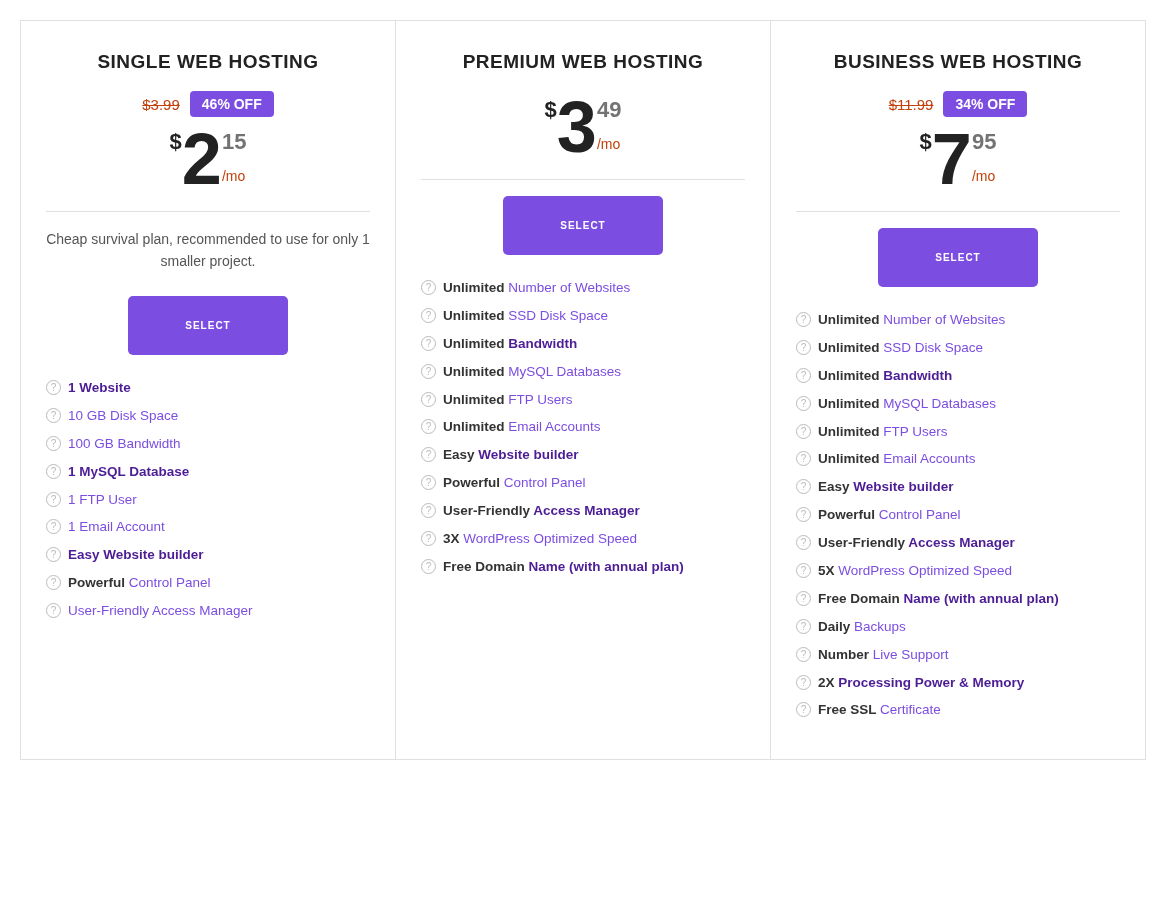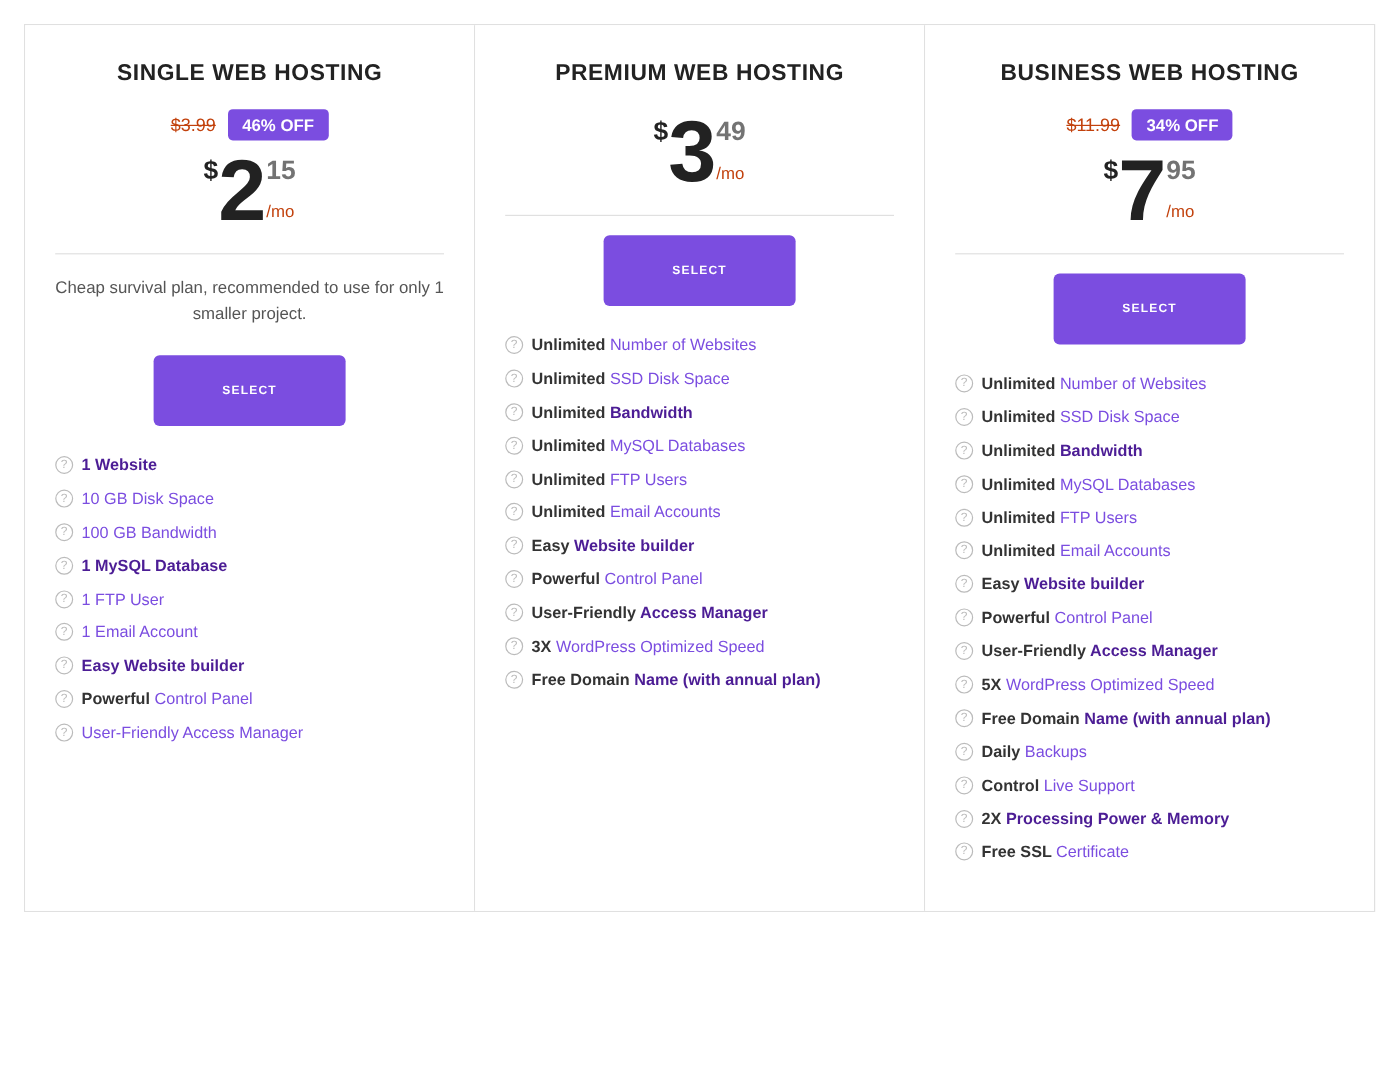--- a/index.html
+++ b/index.html
@@ -328,21 +328,21 @@
         <li>
           <span class="feature-icon" style="display: inline-block; width: 15px; height: 15px; border-radius: 50%; border: 1.5px solid rgb(187, 187, 187); color: rgb(187, 187, 187); font-size: 10px; text-align: center; line-height: 14px; flex-shrink: 0; margin-right: 7px; margin-top: 1px; font-style: normal;">?</span>
           <span><strong class="feature-bold">Free Domain </strong><span class="feature-plain"> Name (with annual plan)</span></span>
         </li>
         <li>
           <span class="feature-icon" style="display: inline-block; width: 15px; height: 15px; border-radius: 50%; border: 1.5px solid rgb(187, 187, 187); color: rgb(187, 187, 187); font-size: 10px; text-align: center; line-height: 14px; flex-shrink: 0; margin-right: 7px; margin-top: 1px; font-style: normal;">?</span>
           <span><strong class="feature-bold">Daily </strong><span class="feature-link">Backups</span></span>
         </li>
         <li>
           <span class="feature-icon" style="display: inline-block; width: 15px; height: 15px; border-radius: 50%; border: 1.5px solid rgb(187, 187, 187); color: rgb(187, 187, 187); font-size: 10px; text-align: center; line-height: 14px; flex-shrink: 0; margin-right: 7px; margin-top: 1px; font-style: normal;">?</span>
-          <span><strong class="feature-bold">Control </strong><span class="feature-link">Live Support</span></span>
+          <span><strong class="feature-bold">Number </strong><span class="feature-link">Live Support</span></span>
         </li>
         <li>
           <span class="feature-icon" style="display: inline-block; width: 15px; height: 15px; border-radius: 50%; border: 1.5px solid rgb(187, 187, 187); color: rgb(187, 187, 187); font-size: 10px; text-align: center; line-height: 14px; flex-shrink: 0; margin-right: 7px; margin-top: 1px; font-style: normal;">?</span>
           <span><strong class="feature-bold">2X </strong><span class="feature-plain"> Processing Power &amp; Memory</span></span>
         </li>
         <li>
           <span class="feature-icon" style="display: inline-block; width: 15px; height: 15px; border-radius: 50%; border: 1.5px solid rgb(187, 187, 187); color: rgb(187, 187, 187); font-size: 10px; text-align: center; line-height: 14px; flex-shrink: 0; margin-right: 7px; margin-top: 1px; font-style: normal;">?</span>
           <span><strong class="feature-bold">Free SSL </strong><span class="feature-link">Certificate</span></span>
         </li>
       </ul>

